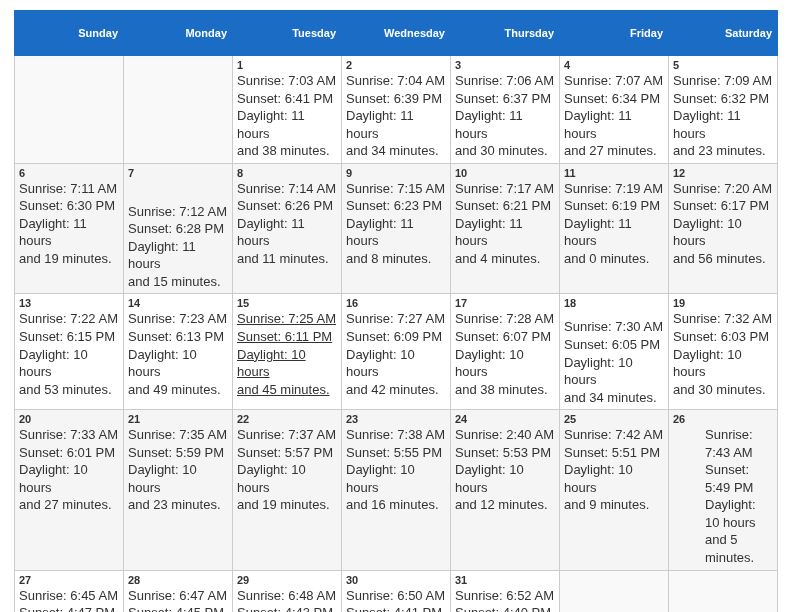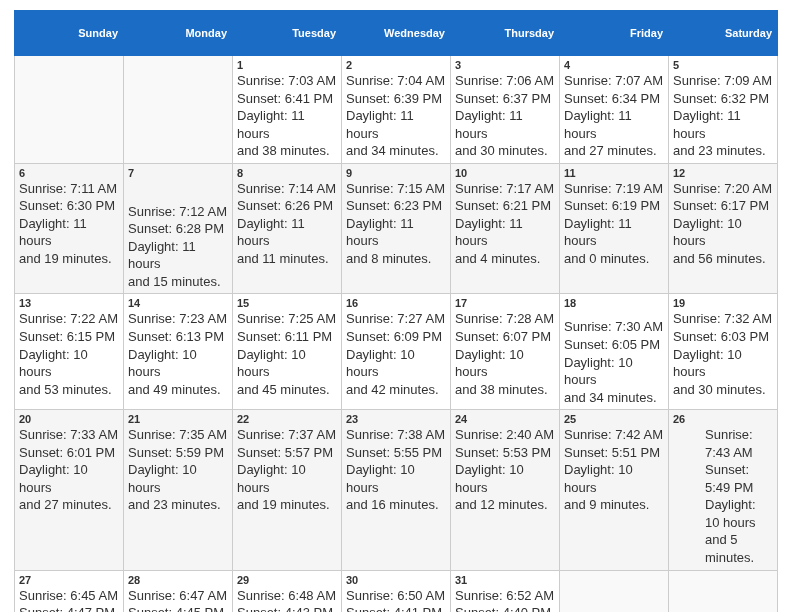--- a/index.html
+++ b/index.html
@@ -219,21 +219,21 @@
           </td>
           <td>
             <span class="day-num">14</span>
             <div class="day-info" style="white-space: pre-line;">Sunrise: 7:23 AM
 Sunset: 6:13 PM
 Daylight: 10 hours
 and 49 minutes.</div>
           </td>
           <td>
             <span class="day-num">15</span>
-            <div class="day-info" style="white-space: pre-line;">Sunrise: 7:25 AM
+            <div class="day-info" style="white-space: pre-line; text-decoration: underline;">Sunrise: 7:25 AM
 Sunset: 6:11 PM
 Daylight: 10 hours
 and 45 minutes.</div>
           </td>
           <td>
             <span class="day-num">16</span>
             <div class="day-info" style="white-space: pre-line;">Sunrise: 7:27 AM
 Sunset: 6:09 PM
 Daylight: 10 hours
 and 42 minutes.</div>

